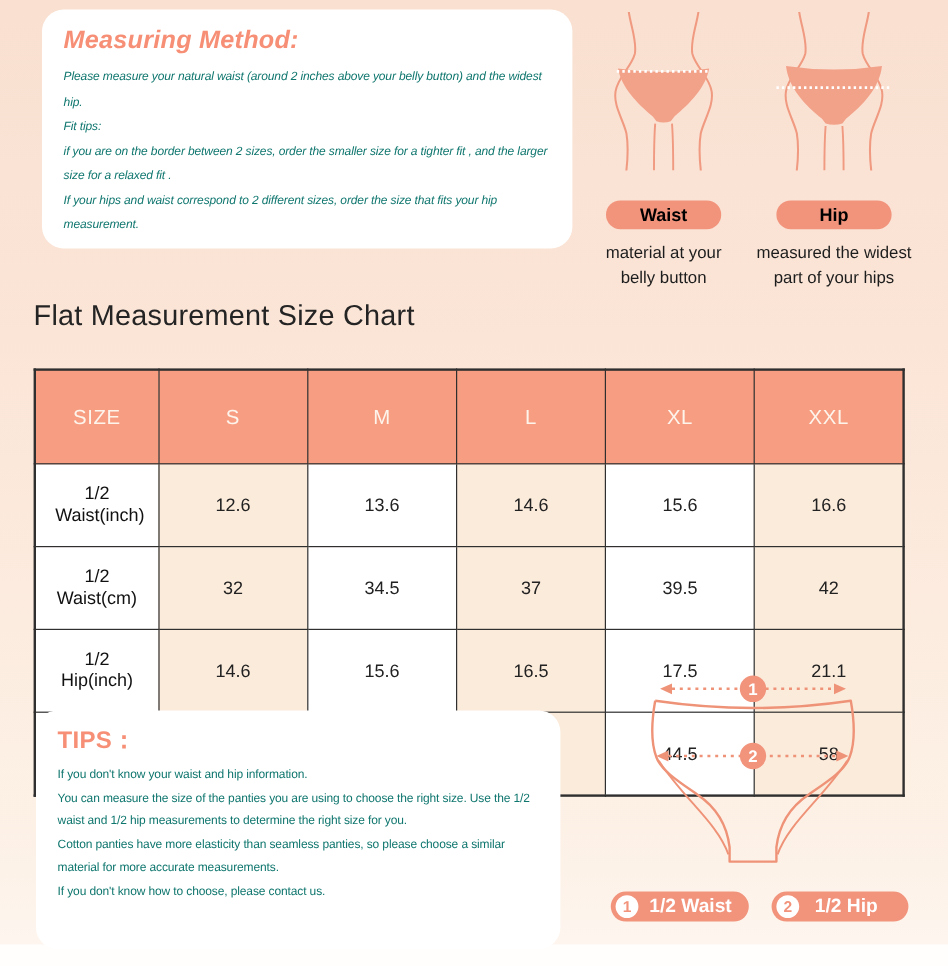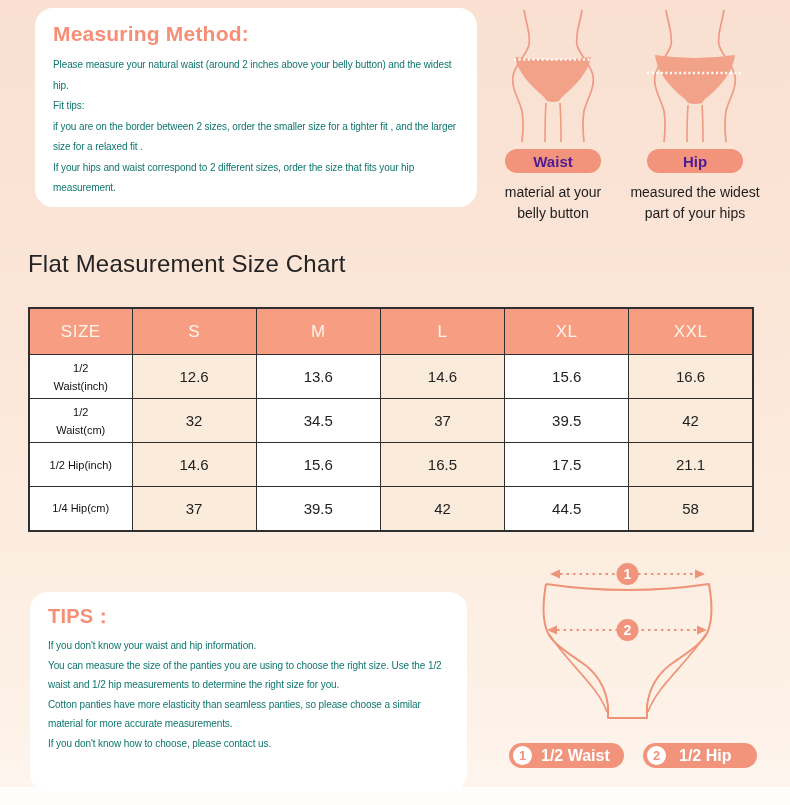--- a/index.html
+++ b/index.html
@@ -2,46 +2,46 @@
 <html><head>
 <meta charset="utf-8">
 <style>
   html,body{margin:0;padding:0;}
   body{font-family:"Liberation Sans","DejaVu Sans",sans-serif;background:#fff;}
   .page{position:relative;width:790px;height:805px;overflow:hidden;
         background:linear-gradient(180deg,#f9e0d1 0%,#fbe5d7 35%,#fcecdf 65%,#fdf2e8 90%,#fdf5ee 97%);}
   .bottom-strip{position:absolute;left:0;bottom:0;width:790px;height:18px;background:#fffefd;}
 
   .card{position:absolute;background:#ffffff;border-radius:18px;box-sizing:border-box;}
-  .measuring-card{left:35px;top:8px;width:442px;height:199px;padding:14px 17px 10px 18px;}
+  .measuring-card{left:35px;top:8px;width:442px;height:199px;padding:14px 17px 10px 18px;font-style:italic;}
   .tips-card{left:30px;top:592px;width:437px;height:199px;padding:11px 15px 10px 18px;}
 
   .section-heading{margin:0 0 9px 0;font-size:21px;font-weight:bold;color:#f68f75;letter-spacing:.2px;}
   .tips-card .section-heading{font-size:20px;margin-bottom:6px;}
   .body-text{margin:0;font-size:10px;line-height:20.5px;color:#0f766e;white-space:pre-line;letter-spacing:-0.1px;}
   .tips-card .body-text{line-height:19.5px;}
 
   .figure-col{position:absolute;top:10px;width:130px;display:flex;flex-direction:column;align-items:center;}
   .figure-waist{left:488px;}
   .figure-hip{left:630px;}
-  .badge-pill{margin-top:7px;min-width:64px;height:24px;padding:0 16px;border-radius:13px;background:#f2937c;
-              color:#4c1d95;font-size:15px;font-weight:bold;display:flex;align-items:center;justify-content:center;}
+  .badge-pill{margin-top:25px;min-width:64px;height:24px;padding:0 16px;border-radius:13px;background:#f2937c;
+              color:#000000;font-size:15px;font-weight:bold;display:flex;align-items:center;justify-content:center;}
   .fig-caption{margin-top:9px;font-size:14px;line-height:21px;color:#1d1d1d;text-align:center;white-space:pre-line;}
 
   .chart-title{position:absolute;left:28px;top:250px;width:724px;margin:0;text-align:left;
                font-size:24px;font-weight:400;color:#242424;letter-spacing:.2px;}
 
   table.size-table{position:absolute;left:28px;top:307px;width:724px;border-collapse:collapse;table-layout:fixed;
                    border:2px solid #2f2f2f;}
-  .size-table th,.size-table td{border:1px solid #2f2f2f;text-align:center;vertical-align:middle;padding:0;}
+  .size-table th,.size-table td{border:1px solid #2f2f2f;text-align:center;vertical-align:middle;padding:16px;}
   .size-table thead th{height:45px;background:#f79d81;color:#fdf4ec;font-size:17px;font-weight:400;letter-spacing:.5px;}
   .size-table tbody tr{height:44px;}
   .size-table tbody td{font-size:15px;color:#222;background:#ffffff;}
   .size-table tbody td.peach{background:#fbebdb;}
-  .size-table tbody td.row-label{font-size:11px;line-height:18px;color:#111;background:#ffffff;white-space:pre-line;}
+  .size-table tbody td.row-label{font-size:15px;line-height:18px;color:#111;background:#ffffff;white-space:pre-line;}
 
   .diagram-svg{position:absolute;left:500px;top:548px;}
   .fig-svg{display:block;}
 
   .legend-pill{position:absolute;top:743px;height:25px;border-radius:13px;background:#f2937c;box-sizing:border-box;
                display:flex;align-items:center;gap:9px;padding:0 14px 0 4px;color:#fff;font-size:16px;font-weight:bold;}
   .legend-waist{left:509px;min-width:112px;}
   .legend-hip{left:643px;min-width:114px;gap:13px;}
   .num-circle{width:19px;height:19px;border-radius:50%;background:#ffffff;color:#f2937c;font-size:13px;font-weight:bold;
               display:flex;align-items:center;justify-content:center;flex:0 0 auto;}

